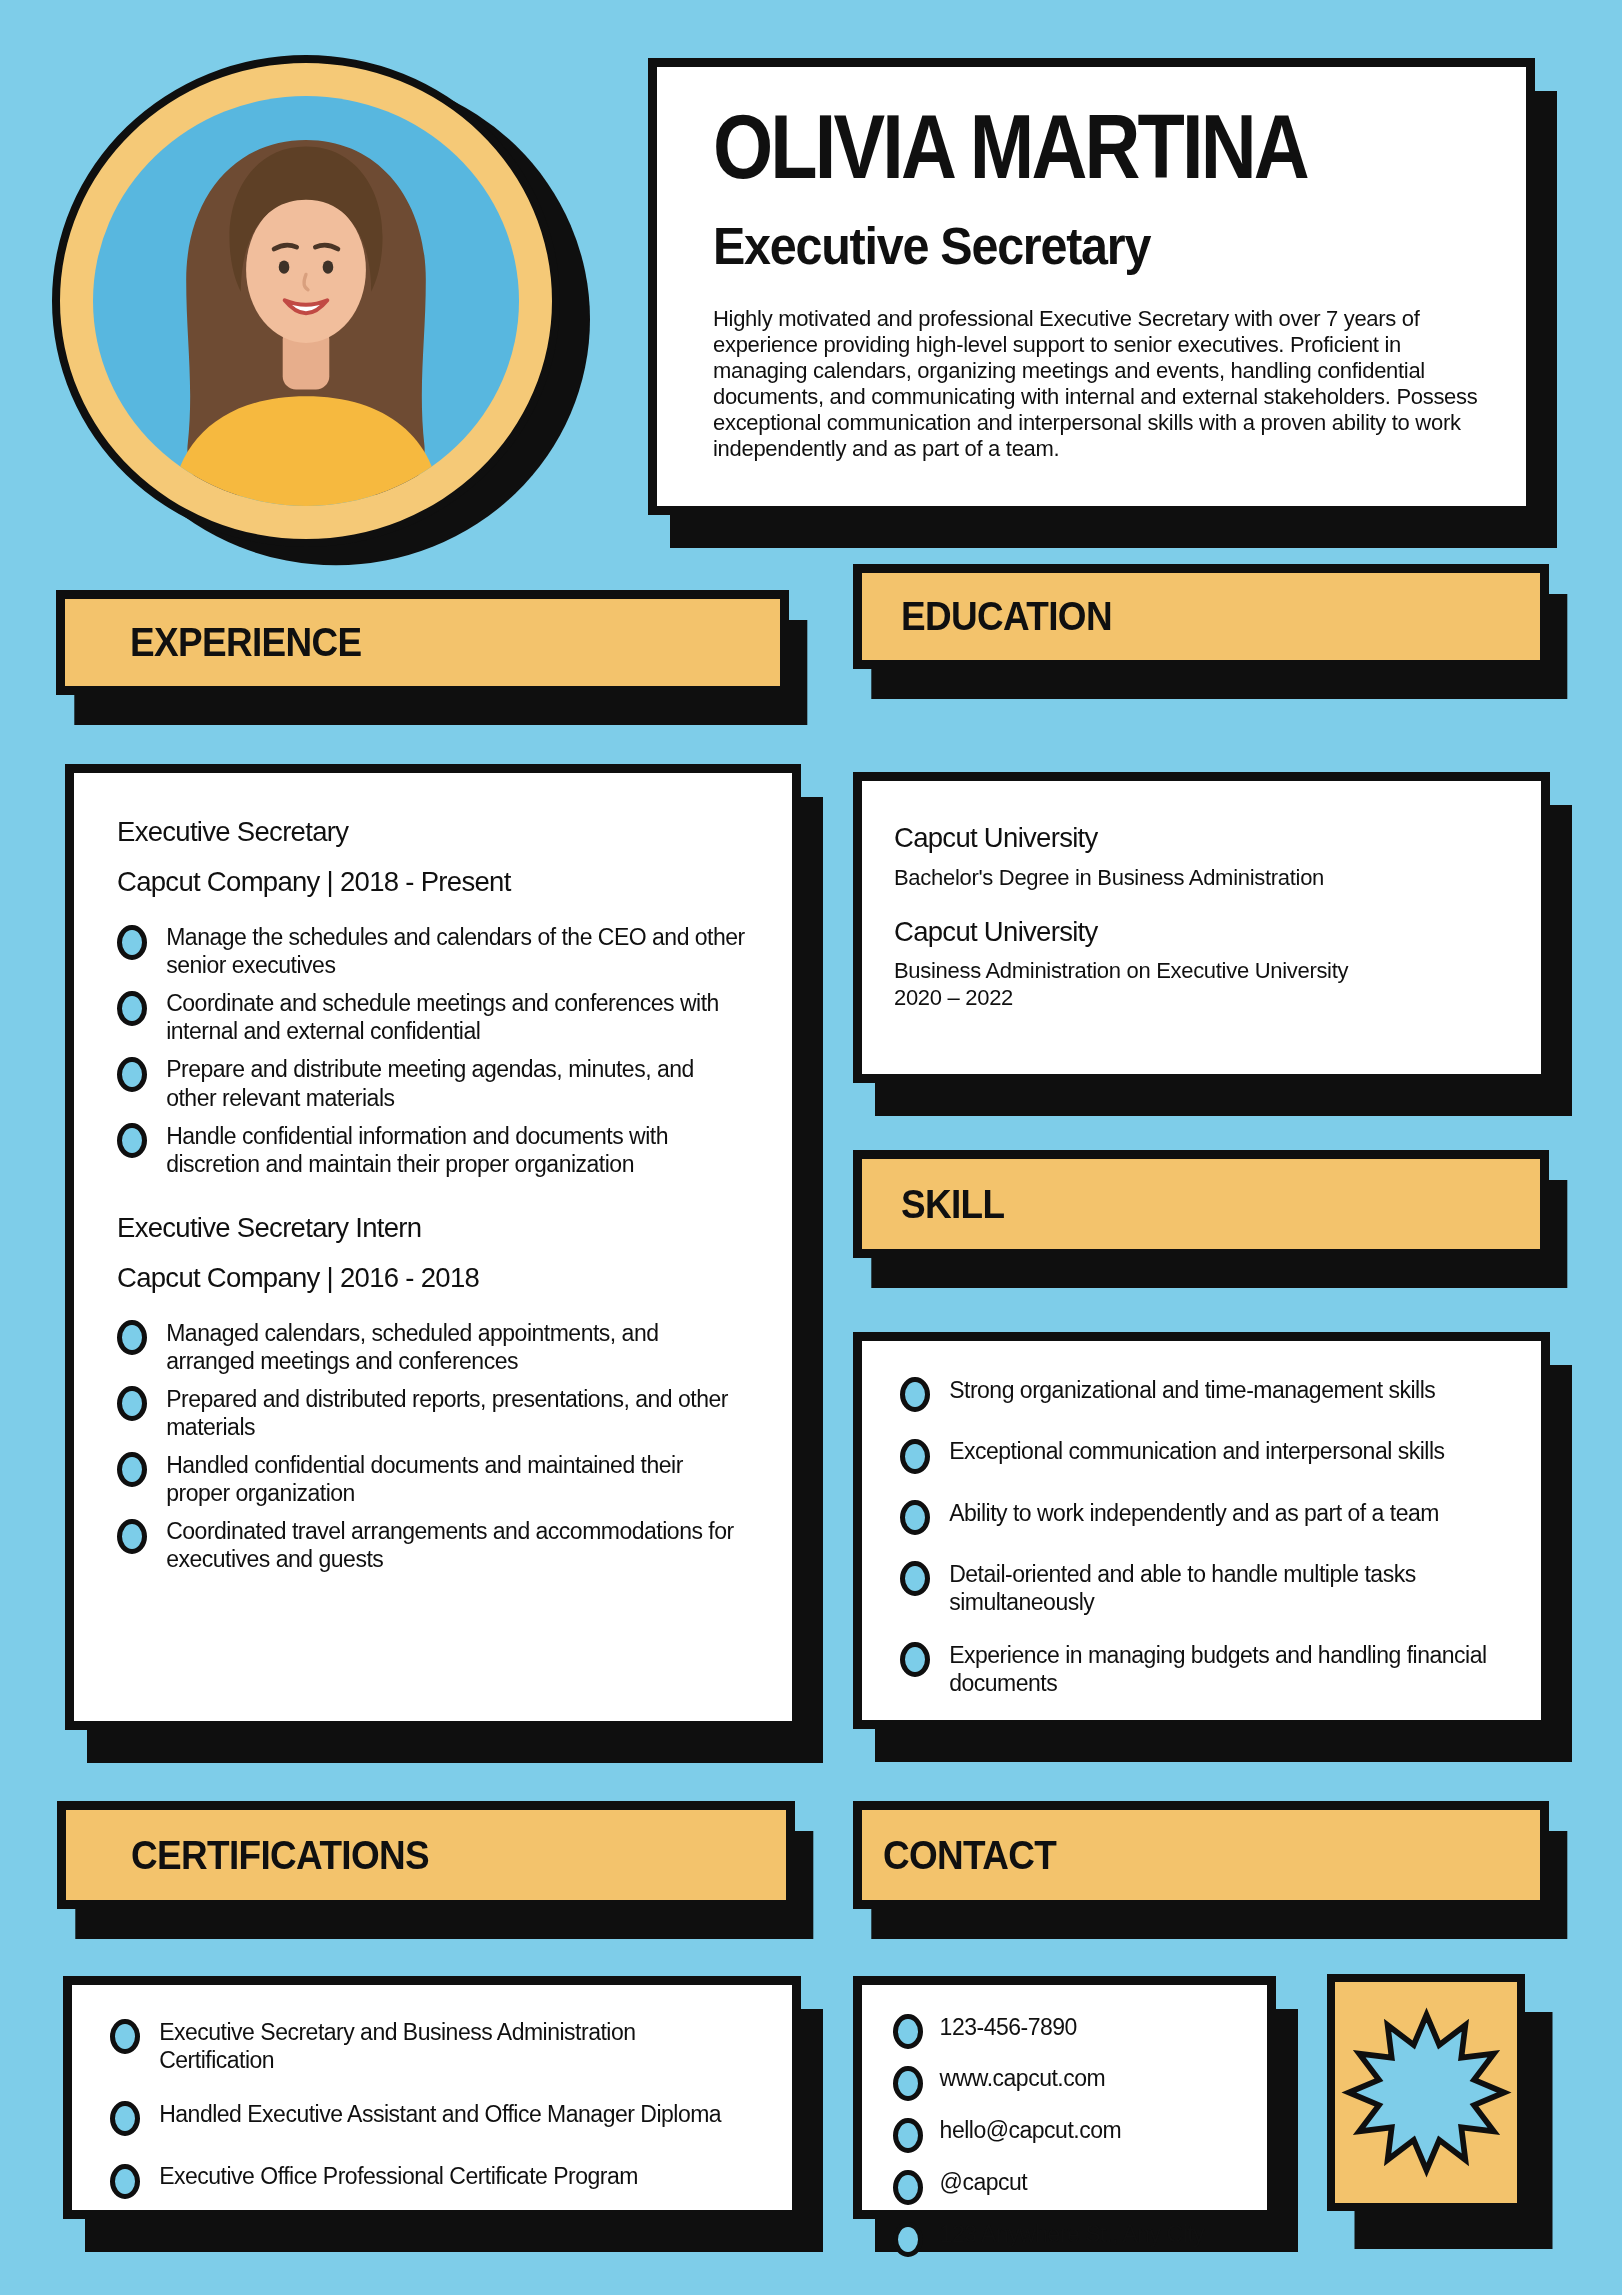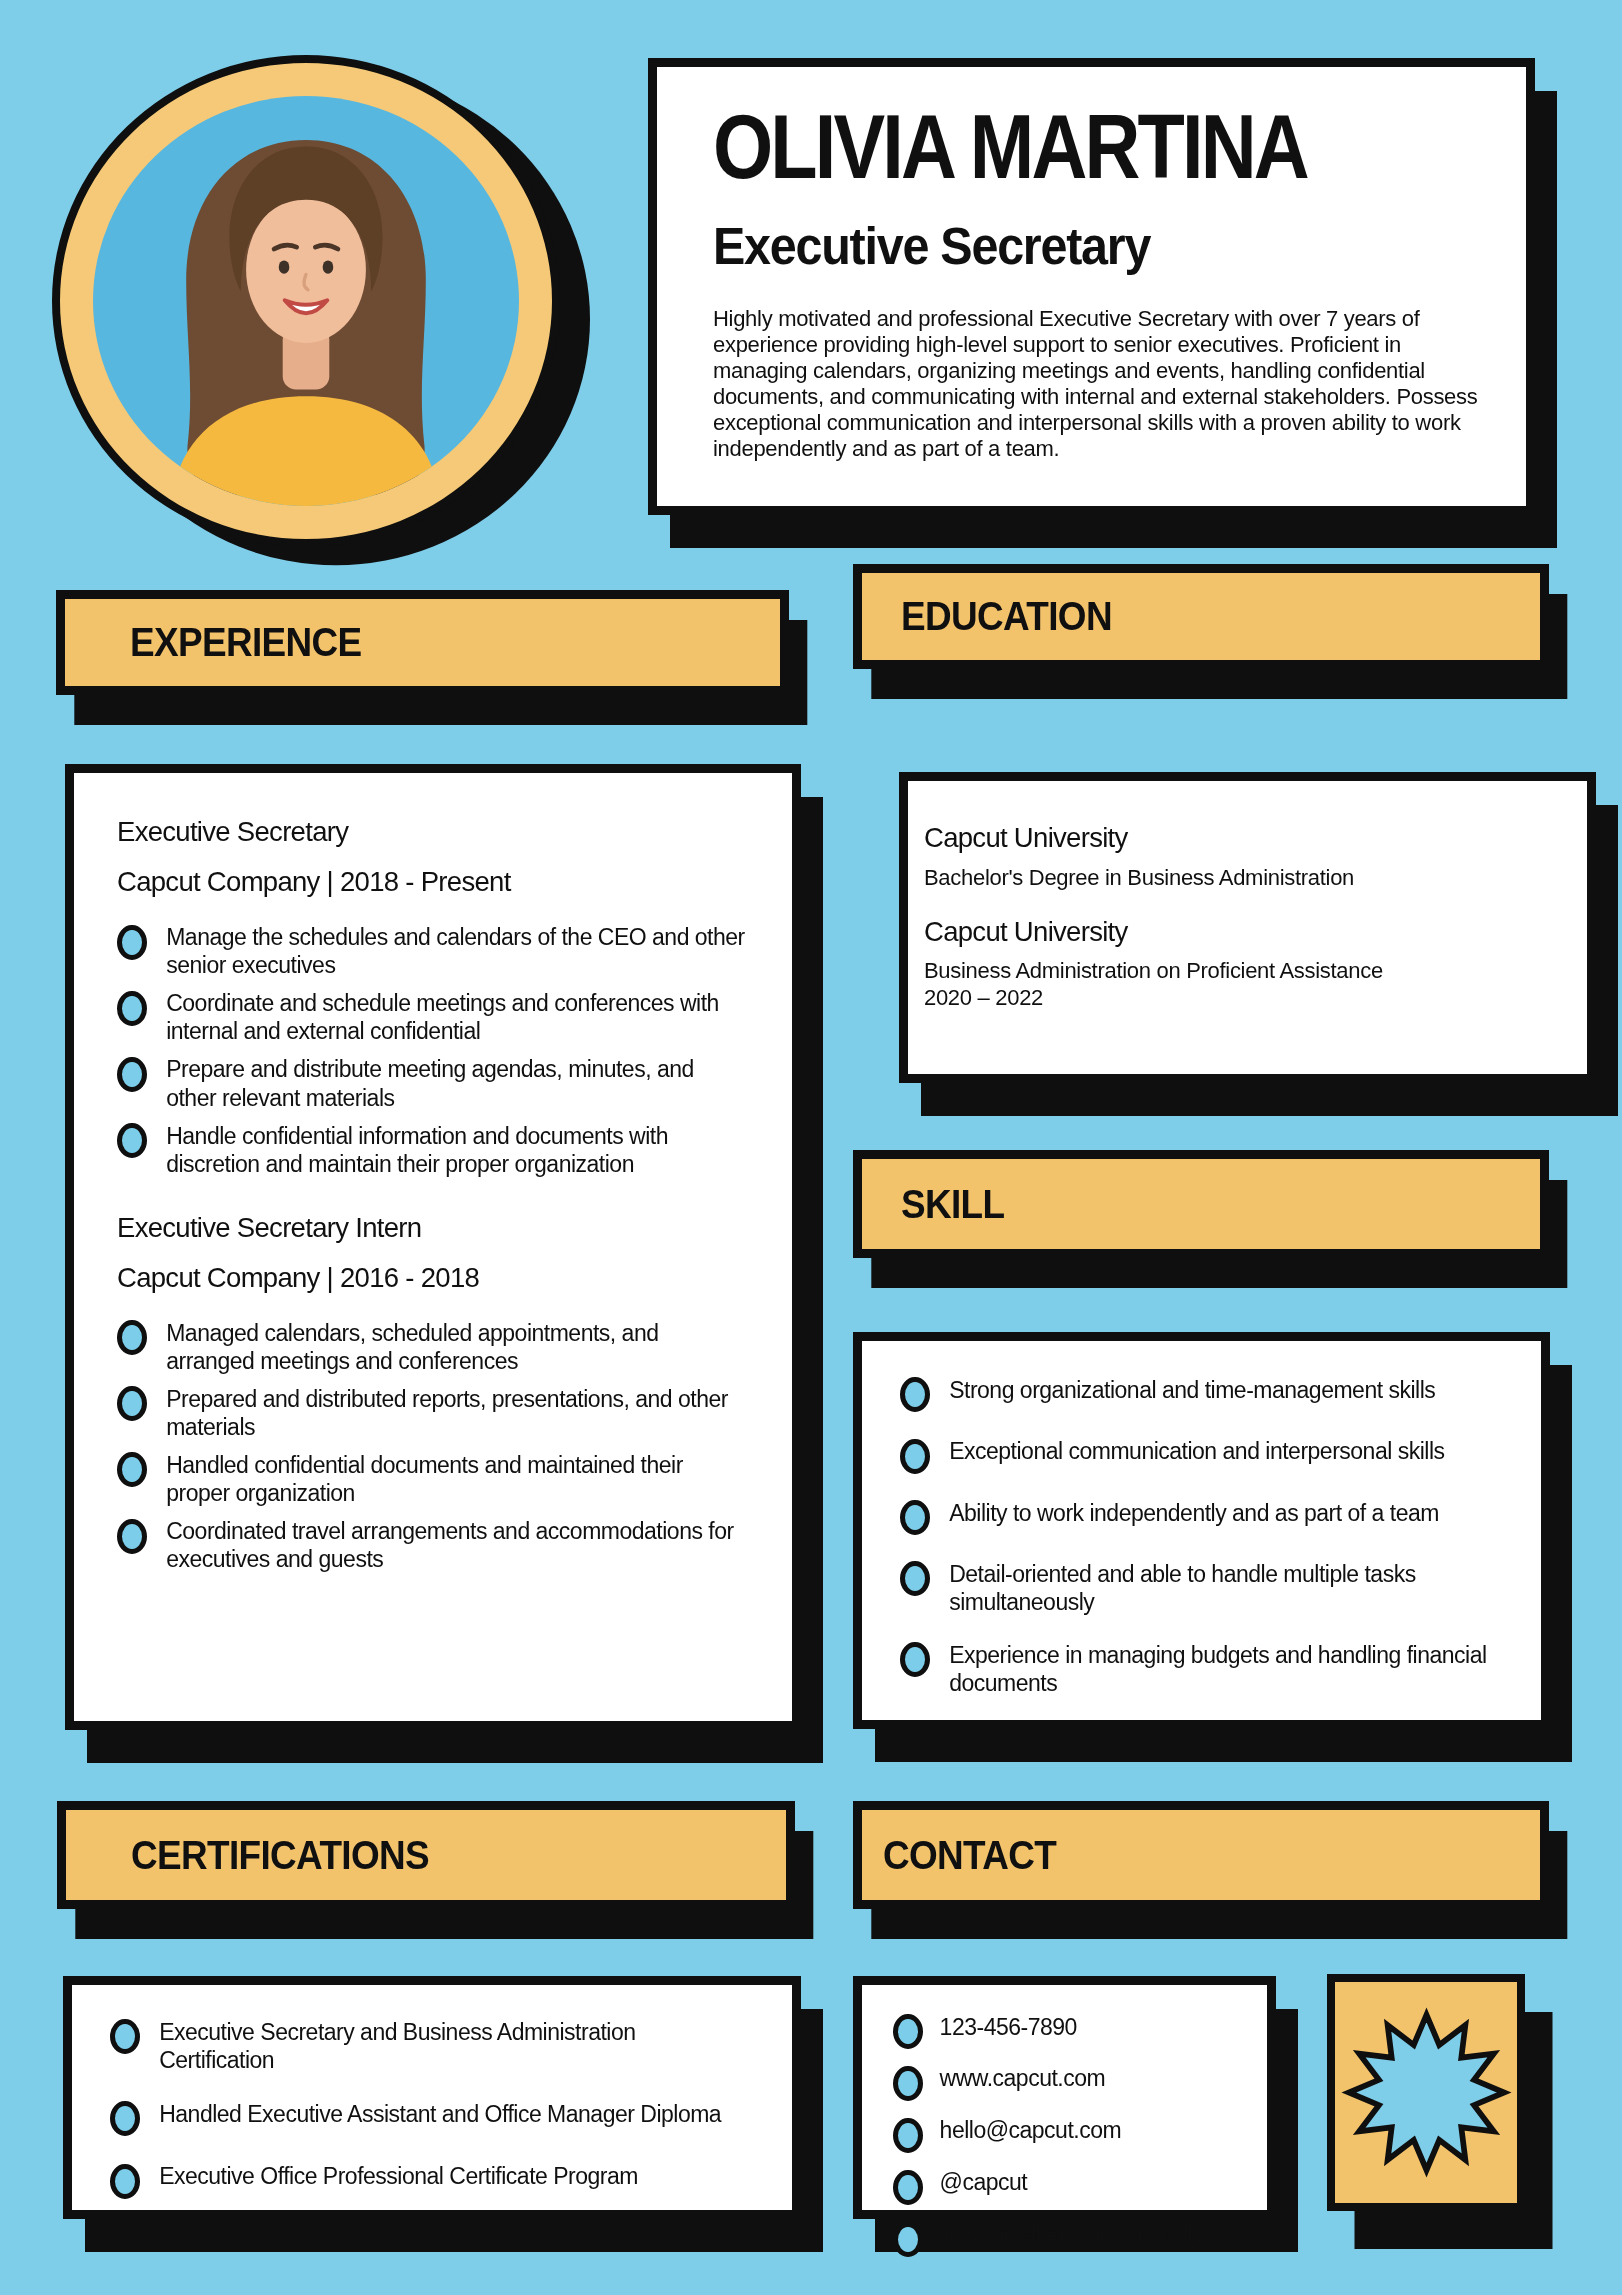--- a/index.html
+++ b/index.html
@@ -44,21 +44,21 @@
     margin-top:34px;width:779px;font-size:22px;line-height:1.18;letter-spacing:-0.3px;
   }
   
   #bar-experience{left:56px;top:590px;width:733px;height:105px;padding-left:65px;}
   #bar-education{left:853px;top:564px;width:696px;height:105px;padding-left:39px;}
   #bar-skill{left:853px;top:1150px;width:696px;height:108px;padding-left:39px;}
   #bar-certifications{left:57px;top:1801px;width:738px;height:108px;padding-left:65px;}
   #bar-contact{left:853px;top:1801px;width:696px;height:108px;padding-left:21px;}
   
   #card-experience{left:65px;top:764px;width:736px;height:966px;padding:43px 43px;}
-  #card-education{left:899px;top:772px;width:697px;height:311px;padding:41px 16px;}
+  #card-education{left:853px;top:772px;width:697px;height:311px;padding:41px 32px;}
   #card-skill{left:853px;top:1332px;width:697px;height:397px;padding:35px 38px;}
   #card-certifications{left:63px;top:1976px;width:738px;height:243px;padding:33px 38px;}
   #card-contact{left:853px;top:1976px;width:423px;height:243px;padding:27.5px 31px;}
   #card-star{
     left:1327px;top:1974px;width:198px;height:237px;background:#F3C36C;
     border:8.5px solid #0F0F0F;box-shadow:27.5px 38px 0 #0F0F0F;
     display:flex;align-items:center;justify-content:center;
   }
   
   .job-title{font-size:27.5px;letter-spacing:-0.7px;}
@@ -167,21 +167,21 @@
     </ul>
   </div>
 
   <div class="abs card" id="card-education">
     <div class="edu-entry">
       <div class="edu-school">Capcut University</div>
       <div class="edu-degree">Bachelor's Degree in Business Administration</div>
     </div>
     <div class="edu-entry">
       <div class="edu-school">Capcut University</div>
-      <div class="edu-degree">Business Administration on Proficient Assistance</div>
+      <div class="edu-degree">Business Administration on Executive University</div>
       <div class="edu-years">2020 – 2022</div>
     </div>
   </div>
 
   <div class="abs card" id="card-skill">
     <ul class="blist">
       <li>
           <span class="dot"></span>
           <span>Strong organizational and time-management skills</span>
         </li>

